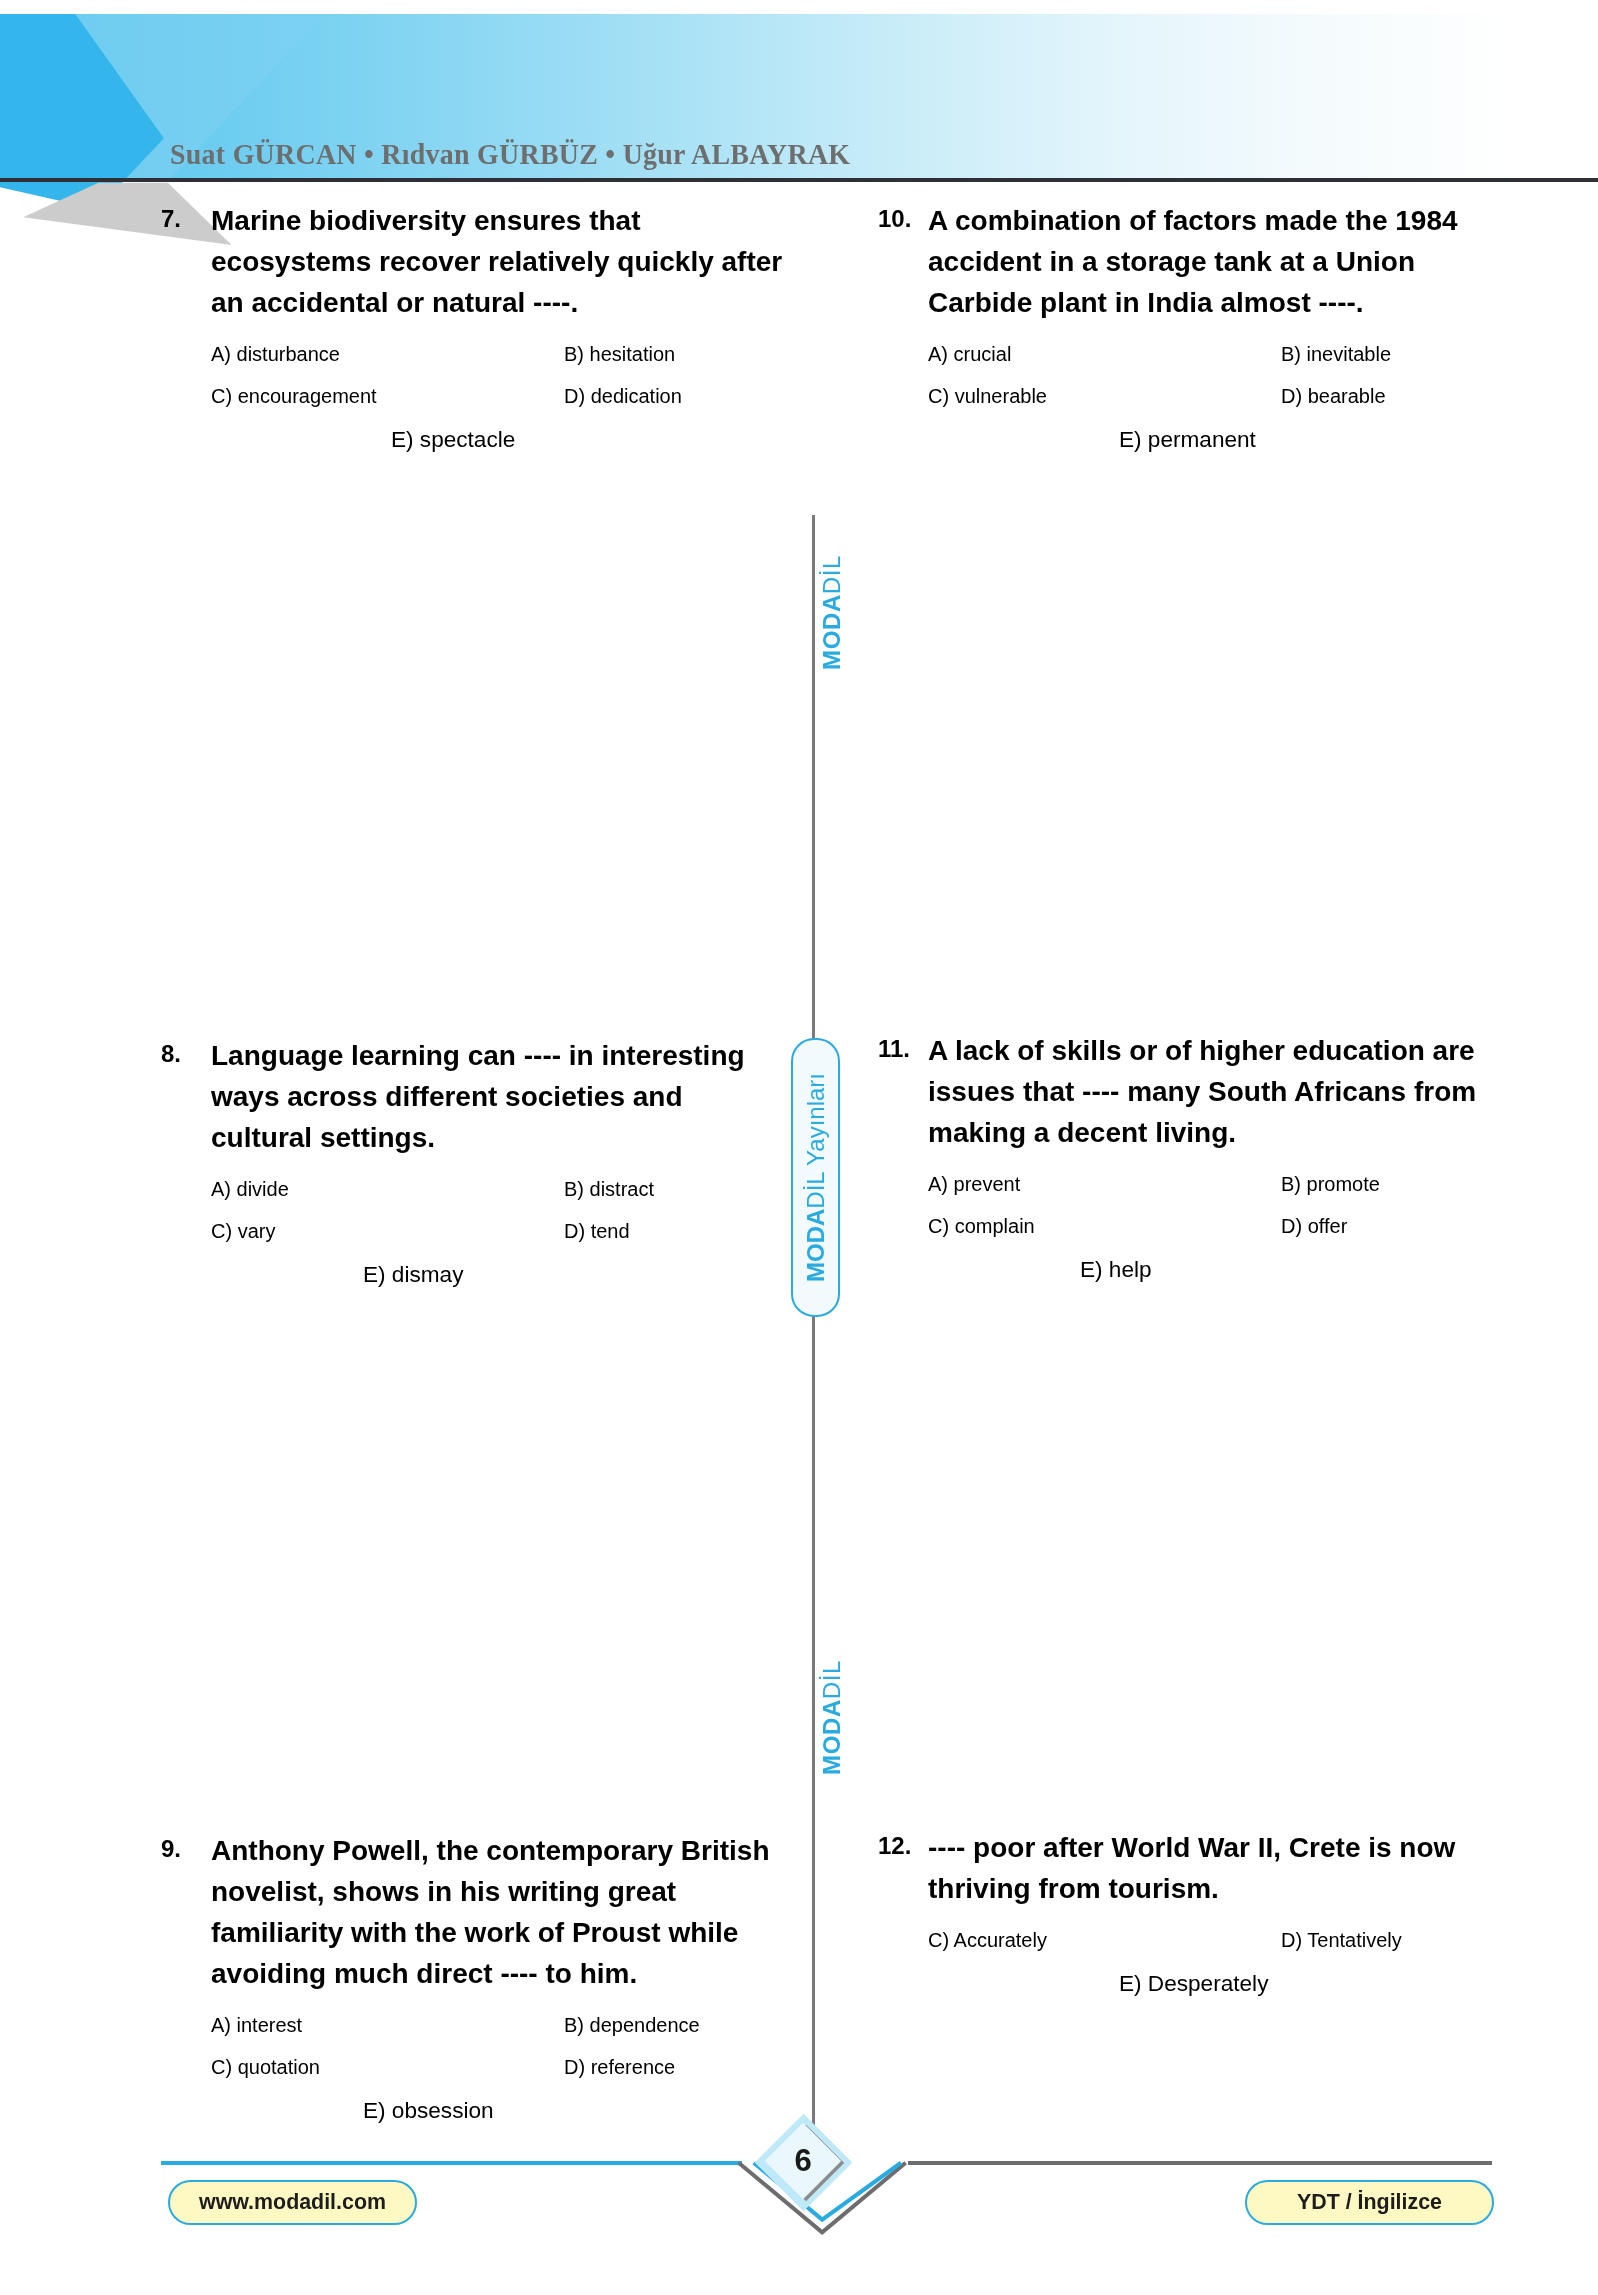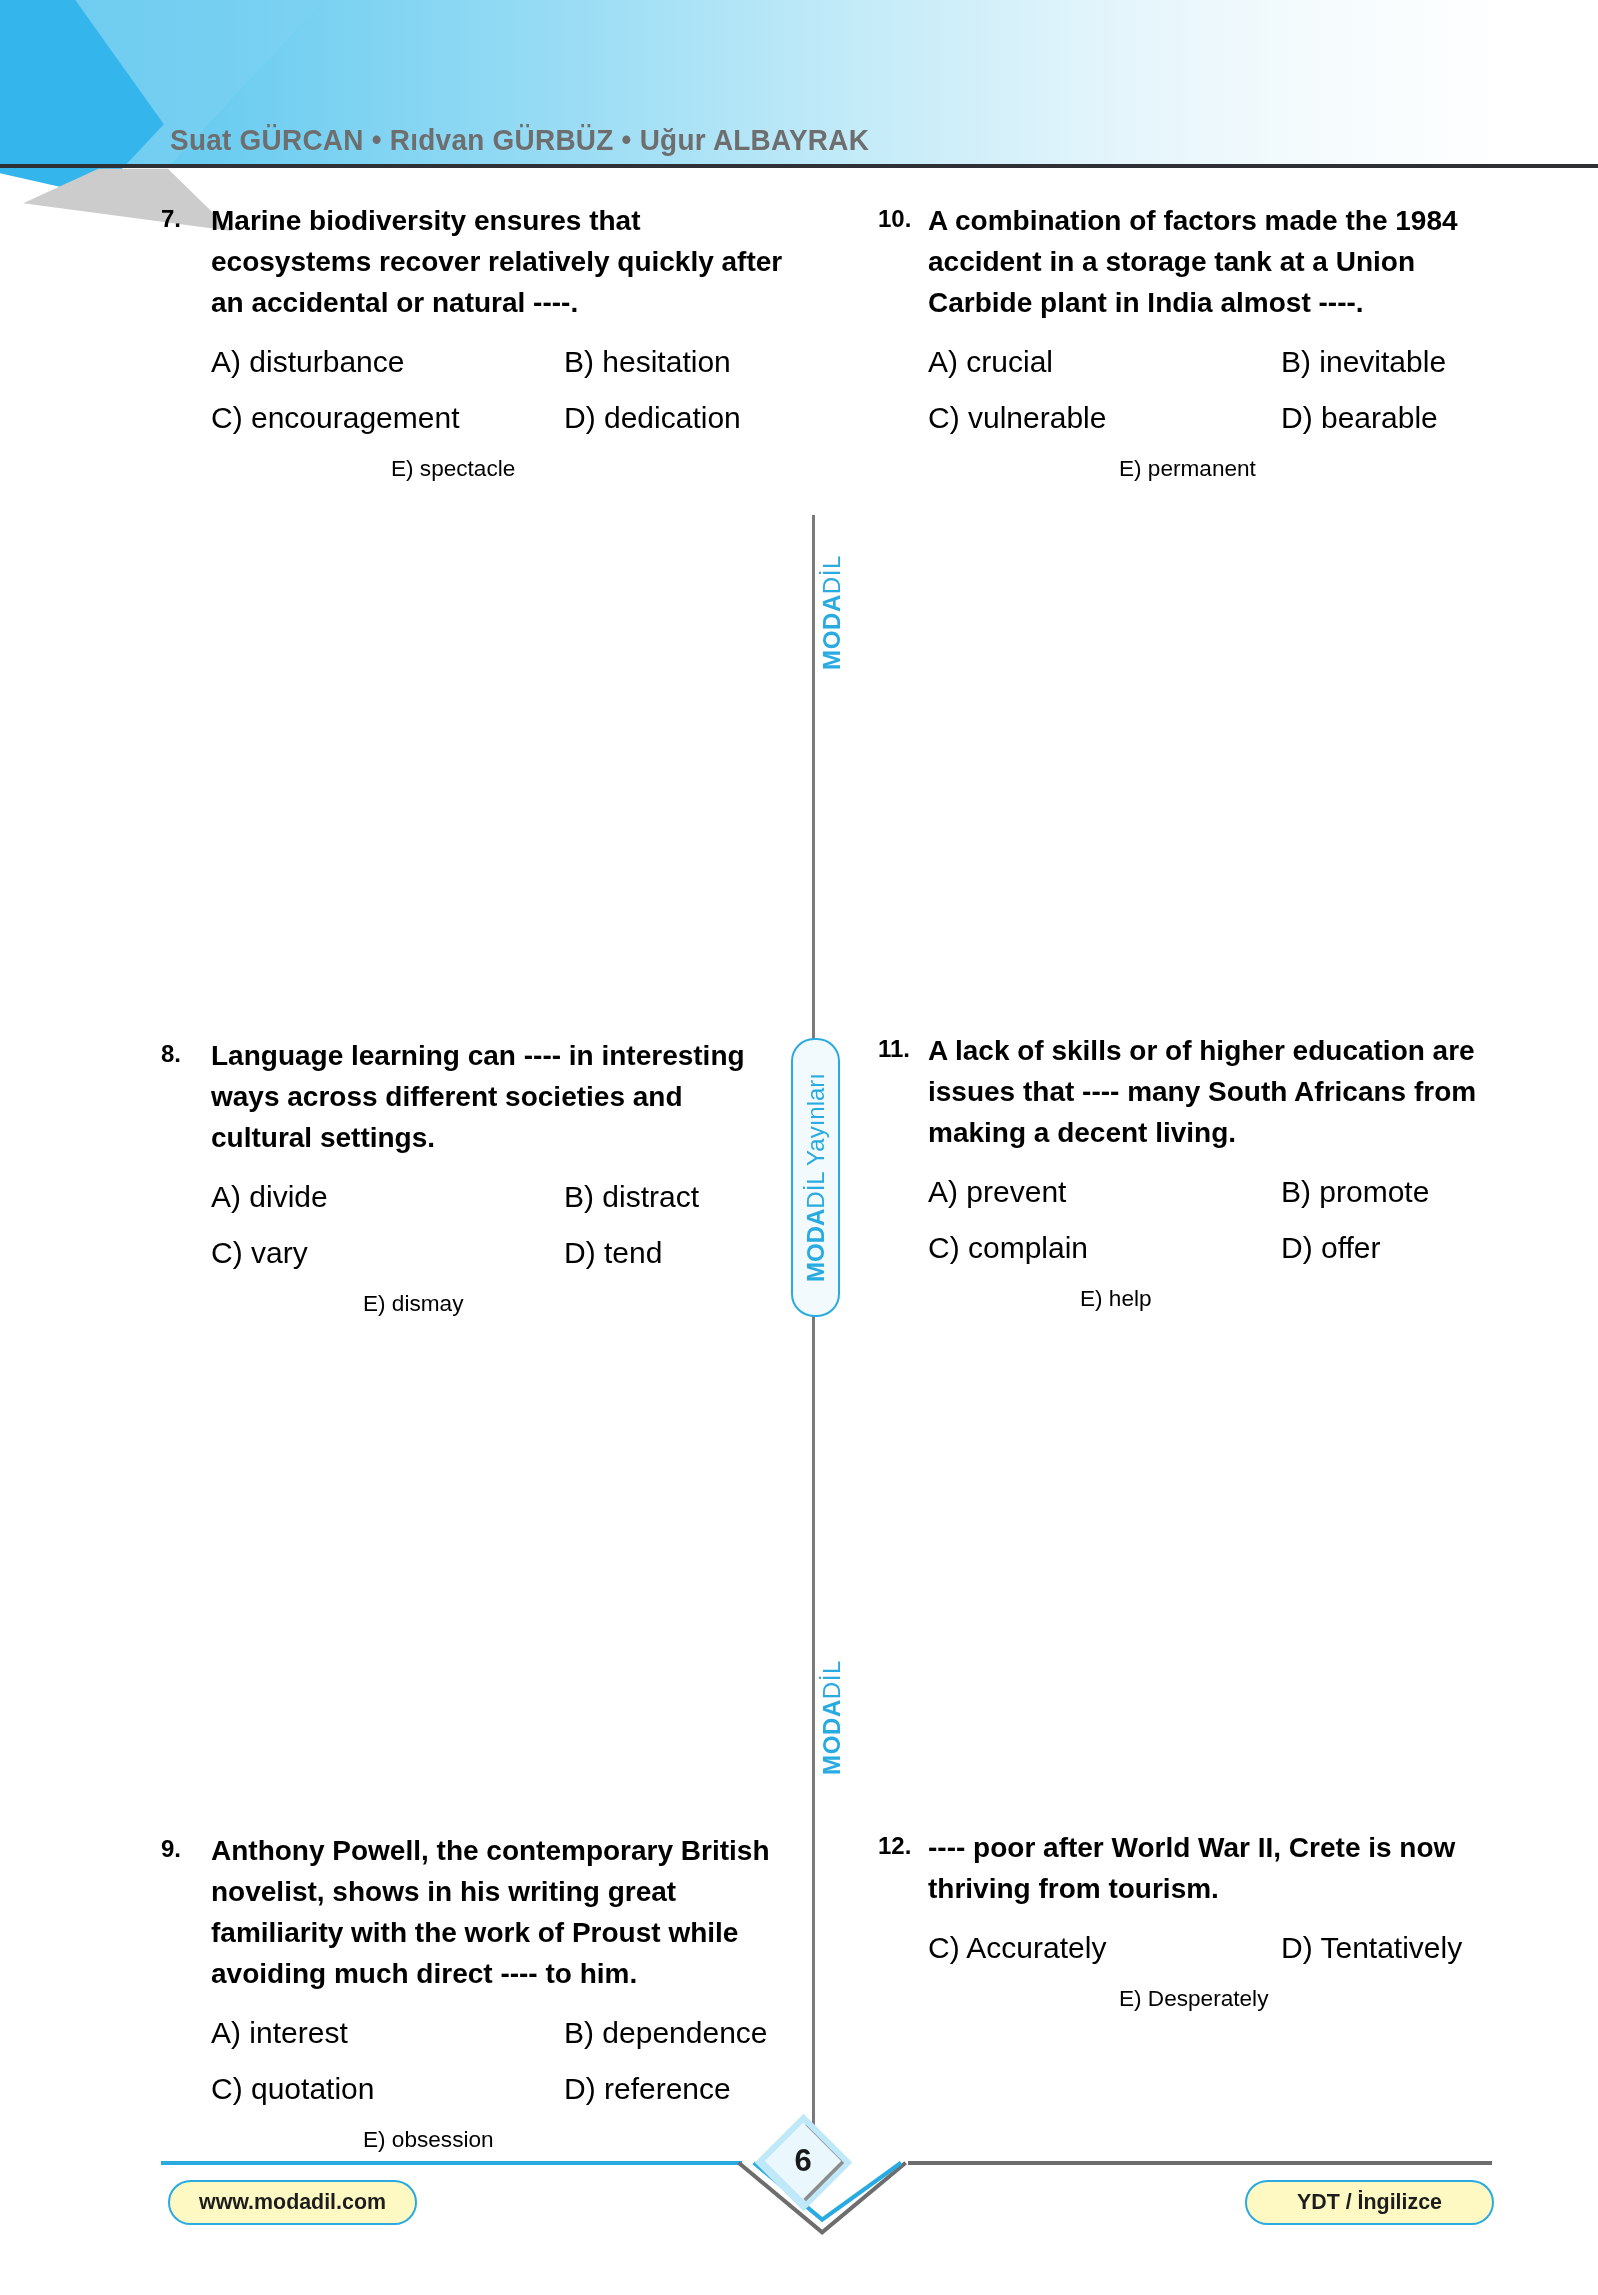--- a/index.html
+++ b/index.html
@@ -12,24 +12,25 @@
     height: 2295px;
     position: relative;
     font-family: "Liberation Sans", sans-serif;
     overflow: hidden;
   }
 
   
   .header {
     position: absolute;
     left: 0;
-    top: 0;
+    top: 14px;
     width: 1598px;
     height: 169px;
     overflow: visible;
+    font-family: Liberation Serif, serif;
   }
   .header-bg {
     position: absolute;
     left: 0;
     top: 0;
     width: 1598px;
     height: 165px;
     background: linear-gradient(to right,
         #58c5ee 0%,
         #6dcdf0 14%,
@@ -94,21 +95,21 @@
   .opts {
     margin-top: 16px;
     margin-left: 50px;
     width: 575px;
   }
   .opt-row {
     display: flex;
     margin-bottom: 13.3px;
   }
   .opt {
-    font-size: 30px;
+    font-size: 20px;
     color: #000000;
     line-height: 1.45;
   }
   .opt-a, .opt-c { flex: 0 0 353px; }
   .opt-b, .opt-d { flex: 1 1 auto; }
   .opt-row-e {
     display: flex;
     justify-content: flex-start;
     margin-top: 4px;
   }

